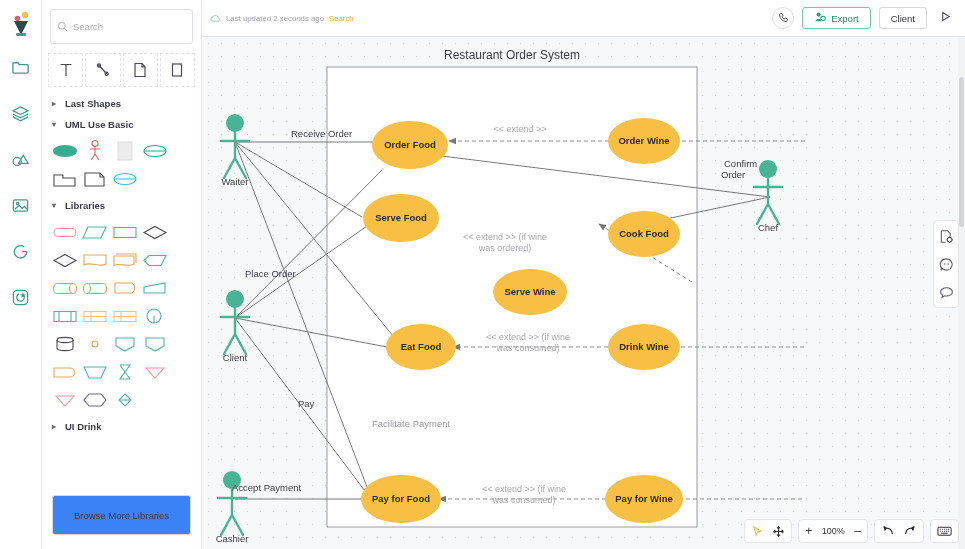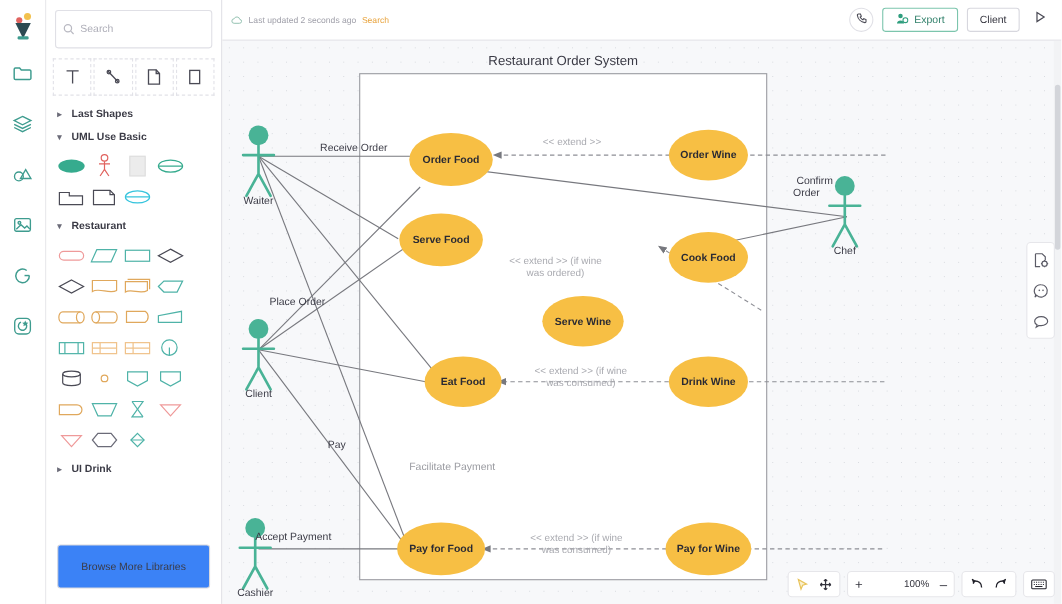--- a/index.html
+++ b/index.html
@@ -126,21 +126,21 @@
   
   .zoombar {
     position: absolute; right: 6px; bottom: 6px; height: 24px;
     display: flex; align-items: center; gap: 6px; z-index: 6;
   }
   .zb-group {
     height: 24px; background: #fff; border: 1px solid #e6e6ea; border-radius: 4px;
     display: flex; align-items: center; padding: 0 6px; gap: 8px;
   }
   .zb-btn { display:flex; align-items:center; justify-content:center; cursor:pointer; color:#33333d; font-size:12px; }
-  .zb-level { font-size: 9px; color:#33333d; min-width: 26px; text-align:center;margin-left:28px; }
+  .zb-level { font-size: 9px; color:#33333d; min-width: 26px; text-align:center; }
 
   
   .vscroll {
     position:absolute; right:0; top:0; width:7px; height:100%;
     background: #f2f3f5; z-index: 2;
   }
   .vscroll .thumb { position:absolute; left:1px; top:40px; width:5px; height:150px; background:#d3d5da; border-radius:3px;}
 </style>
 </head>
 <body>
@@ -300,21 +300,21 @@
       <div class="shape-cell">
         <svg width="26" height="16" fill="none" stroke="#36c4dd" stroke-width="1.1">
           <ellipse cx="13" cy="8" rx="11" ry="5.5"></ellipse>
             <path d="M2 8 H24"></path>
         </svg>
       </div>
     </div>
 
     <div class="section-head">
       <span class="chev">▾</span>
-      <span>Restaurant</span>
+      <span>Libraries</span>
     </div>
     <div class="shape-grid">
       <div class="shape-cell">
         <svg width="26" height="16" fill="none" stroke="#ef9a9a" stroke-width="1.1">
             <rect x="2" y="4.5" width="22" height="8" rx="4"></rect>
           </svg>
         </div>
       <div class="shape-cell">
         <svg width="26" height="16" fill="none" stroke="#4fb3a8" stroke-width="1.1">
             <path d="M6 3 H24 L19 14 H1 Z"></path>

